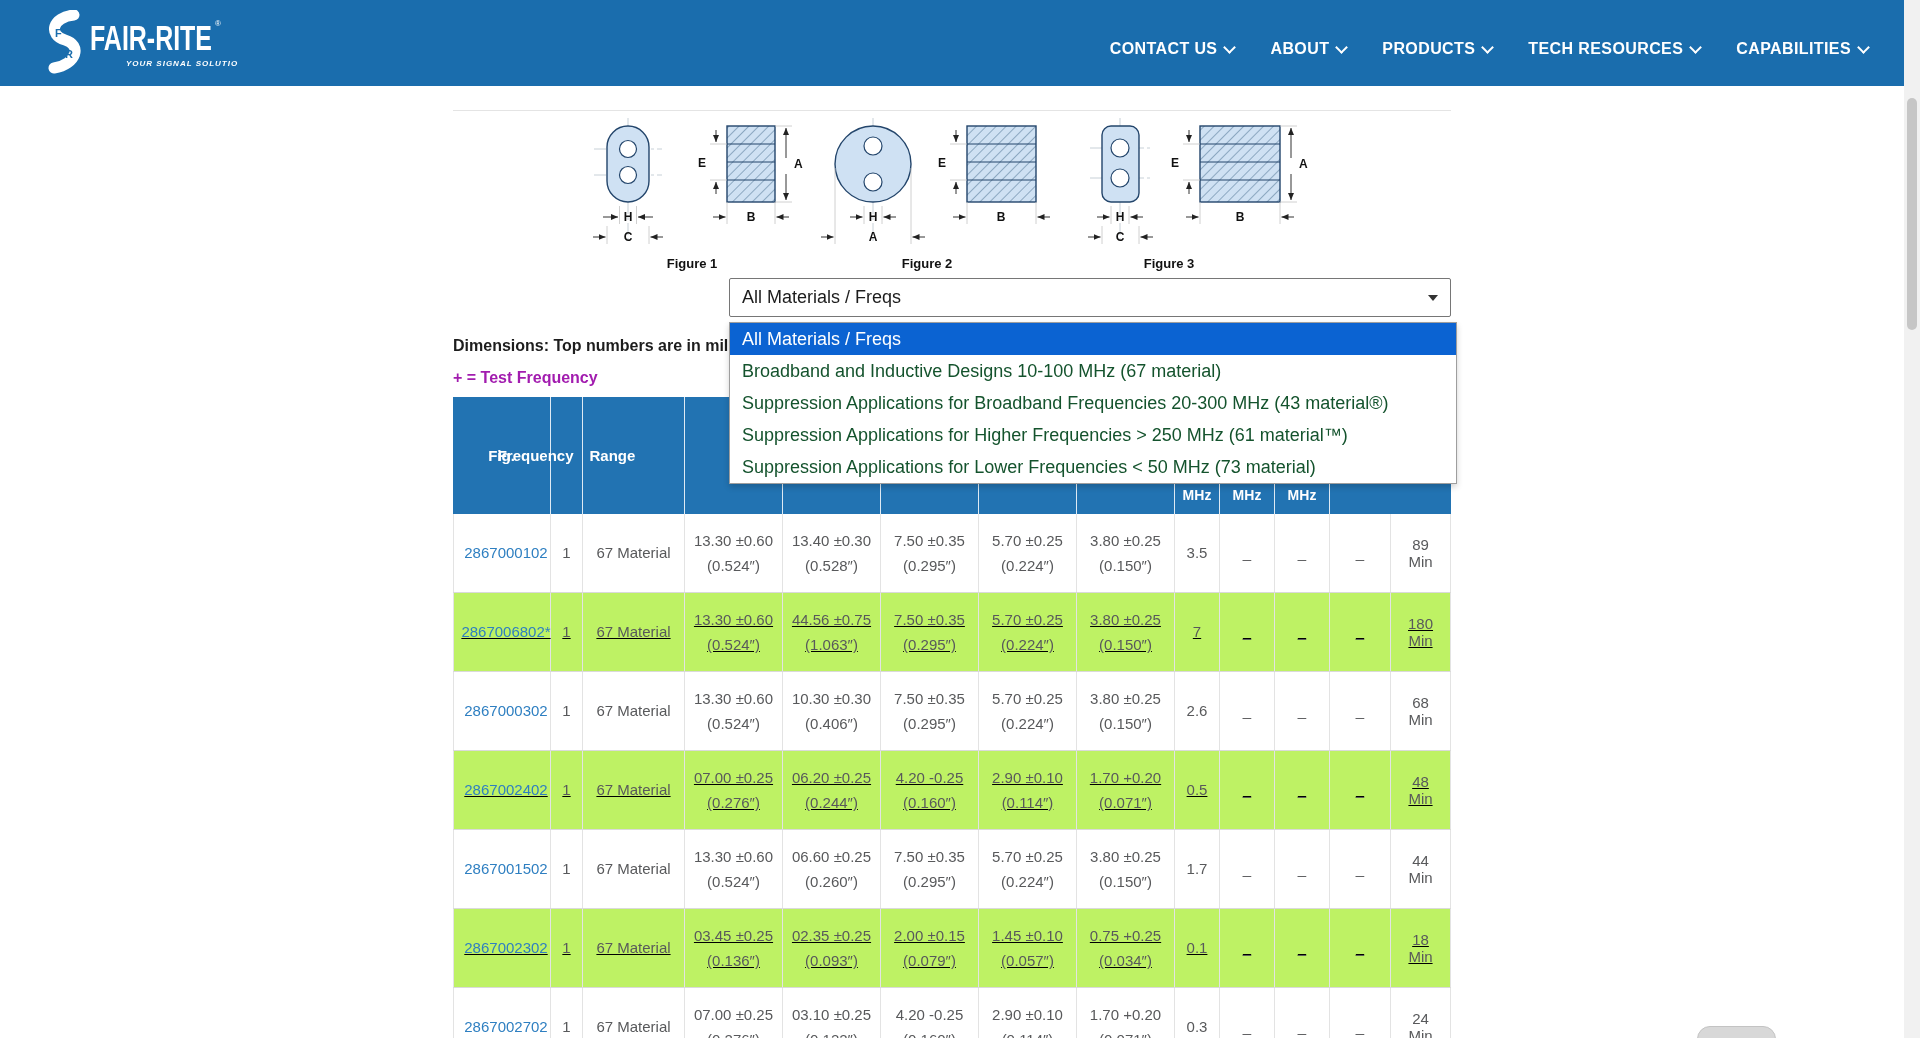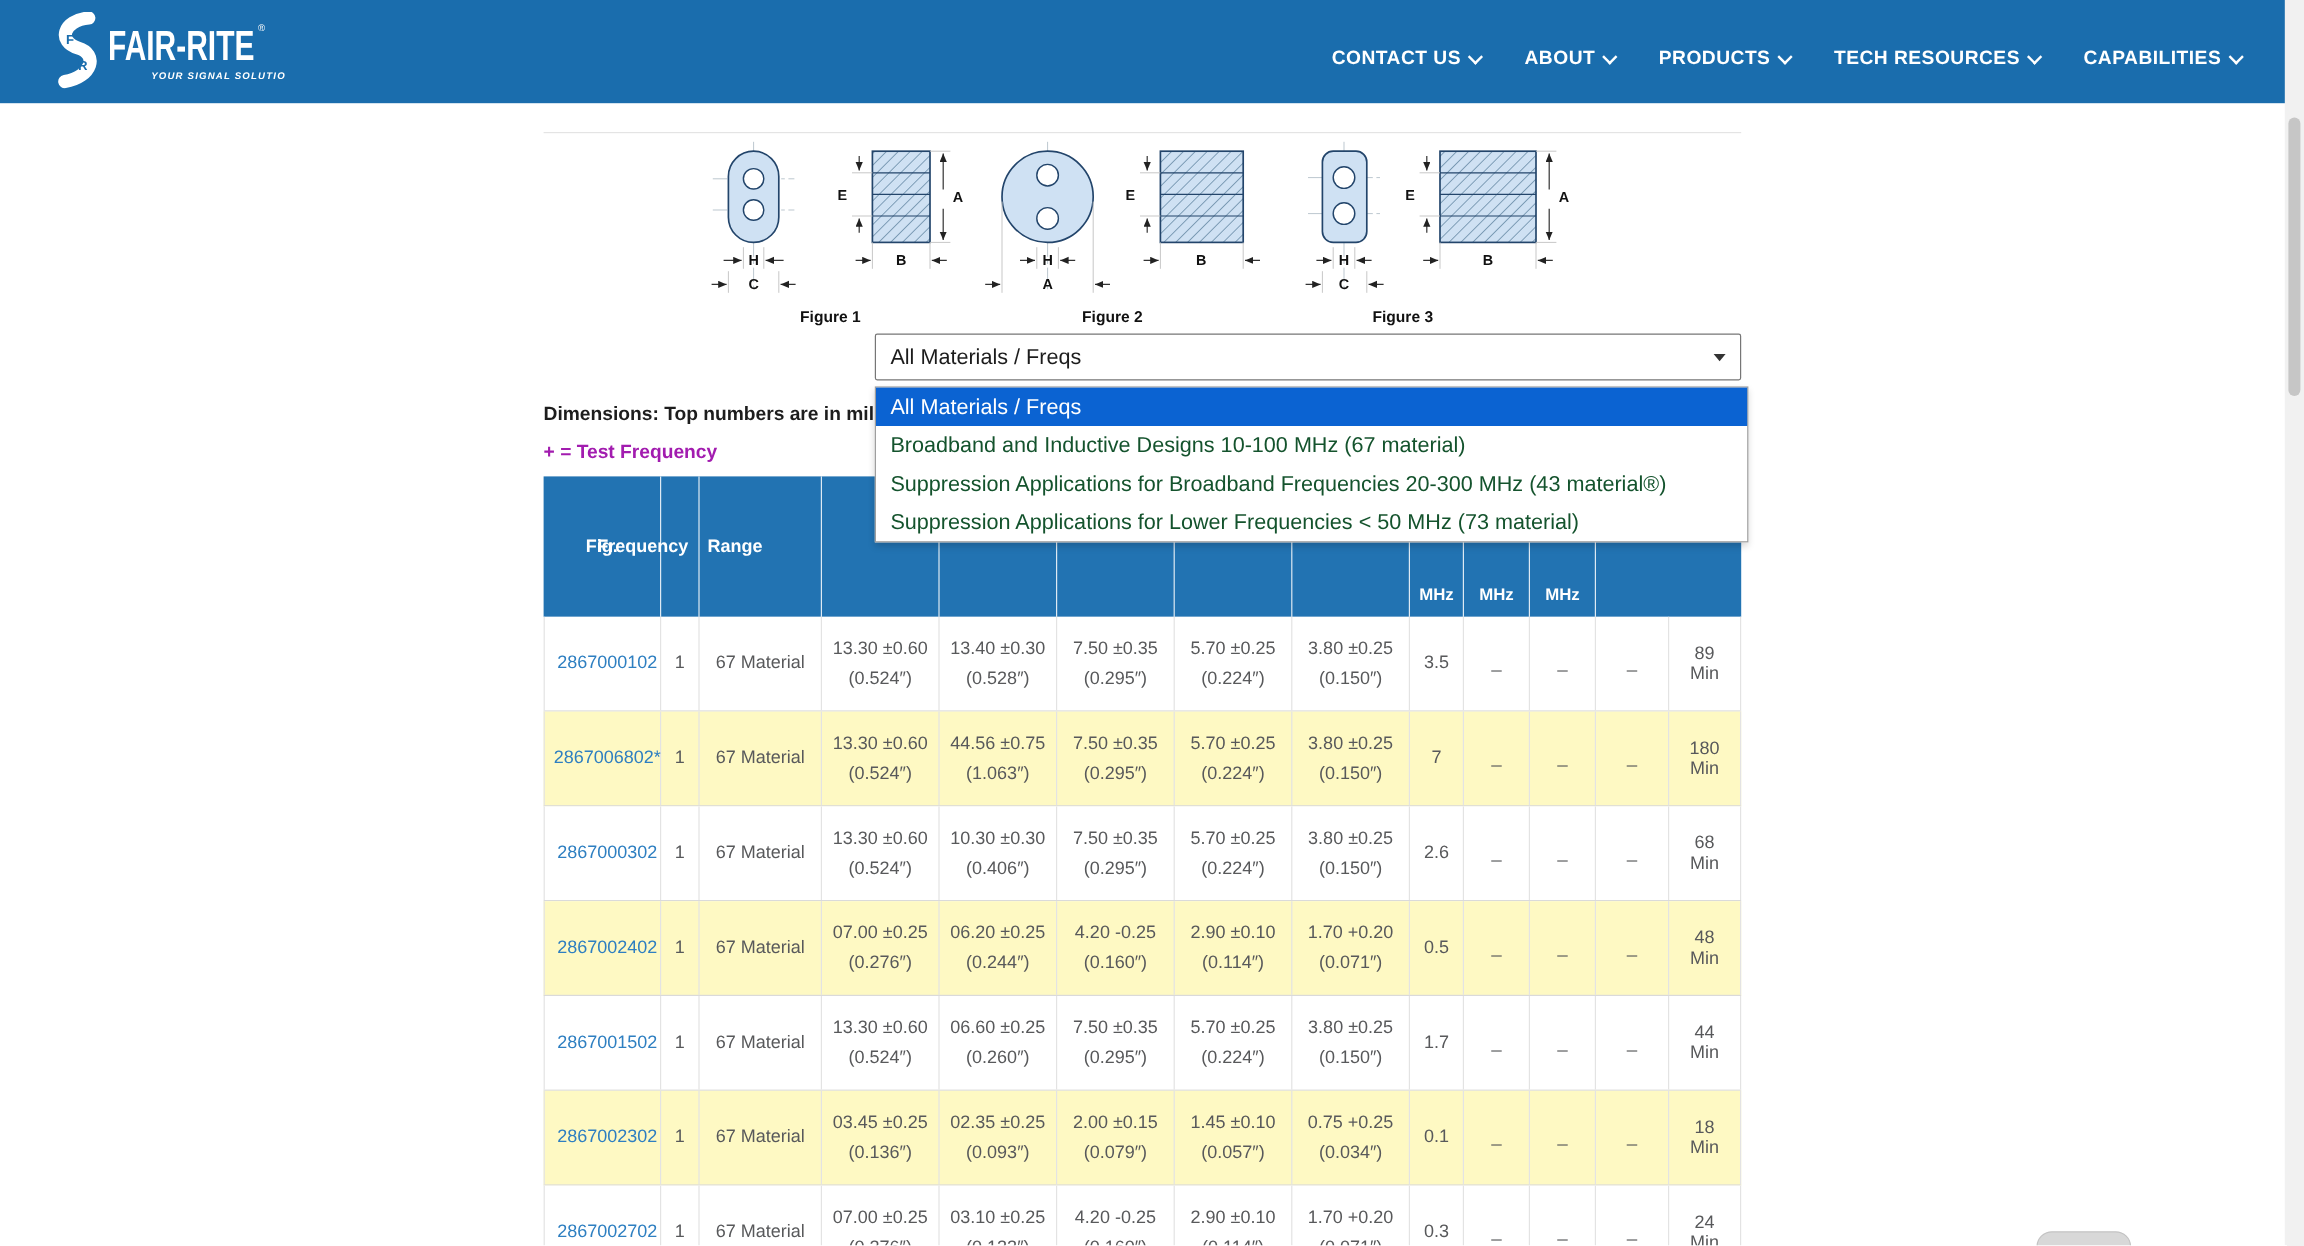--- a/index.html
+++ b/index.html
@@ -44,21 +44,21 @@
   
   .table{position:absolute;left:453px;top:397px;width:998px;
          --cols:98px 32px 102px 98px 98px 98px 98px 98px 45px 55px 55px 61px 60px;}
   .thead{display:grid;grid-template-columns:var(--cols);height:117px;background:#2273b2;color:#fff;}
   .th{display:flex;align-items:center;justify-content:center;text-align:center;font-weight:bold;
       font-size:15px;border-right:1px solid rgba(255,255,255,.85);line-height:1.2;}
   .th:last-child{border-right:none;}
   .th.freq{flex-direction:row;gap:16px;}
   .th.mhz{align-items:flex-end;padding-bottom:10px;font-size:14px;box-sizing:border-box;}
   .trow{display:grid;grid-template-columns:var(--cols);height:78px;border-bottom:1px solid #dadada;background:#fff;}
-  .trow.alt{background:#fef9c3;}
+  .trow.alt{background:#bef264;text-decoration:underline;}
   .td{display:flex;flex-direction:column;align-items:center;justify-content:center;text-align:center;
       font-size:15px;color:#58595b;border-right:1px solid #e3e3e3;gap:8px;line-height:1.15;padding:0 4px;box-sizing:border-box;}
   .td:first-child{border-left:1px solid #e3e3e3;padding-left:12px;}
   .td.part{color:#2e7fc1;cursor:pointer;}
   .td.min{padding:0 10px;}
 
   .pill{position:absolute;left:1697px;top:1026px;width:79px;height:26px;background:#d8d8d8;
         border-radius:13px;border:1px solid #c3c3c3;box-sizing:border-box;}
 </style>
 </head>
@@ -235,20 +235,21 @@
   <div class="freq-note">+ = Test Frequency</div>
 
   <div class="select">
     <span>All Materials / Freqs</span>
     <span class="caret"></span>
   </div>
   <div class="options">
       <div class="option selected">All Materials / Freqs</div>
       <div class="option">Broadband and Inductive Designs 10-100 MHz (67 material)</div>
       <div class="option">Suppression Applications for Broadband Frequencies 20-300 MHz (43 material®)</div>
+      <div class="option">Suppression Applications for Higher Frequencies &gt; 250 MHz (61 material™)</div>
       <div class="option">Suppression Applications for Lower Frequencies &lt; 50 MHz (73 material)</div>
     </div>
 
   <div class="table">
     <div class="thead">
       <div class="th">Fig.</div>
       <div class="th freq">
         <span>Frequency</span>
         <span>Range</span>
       </div>

